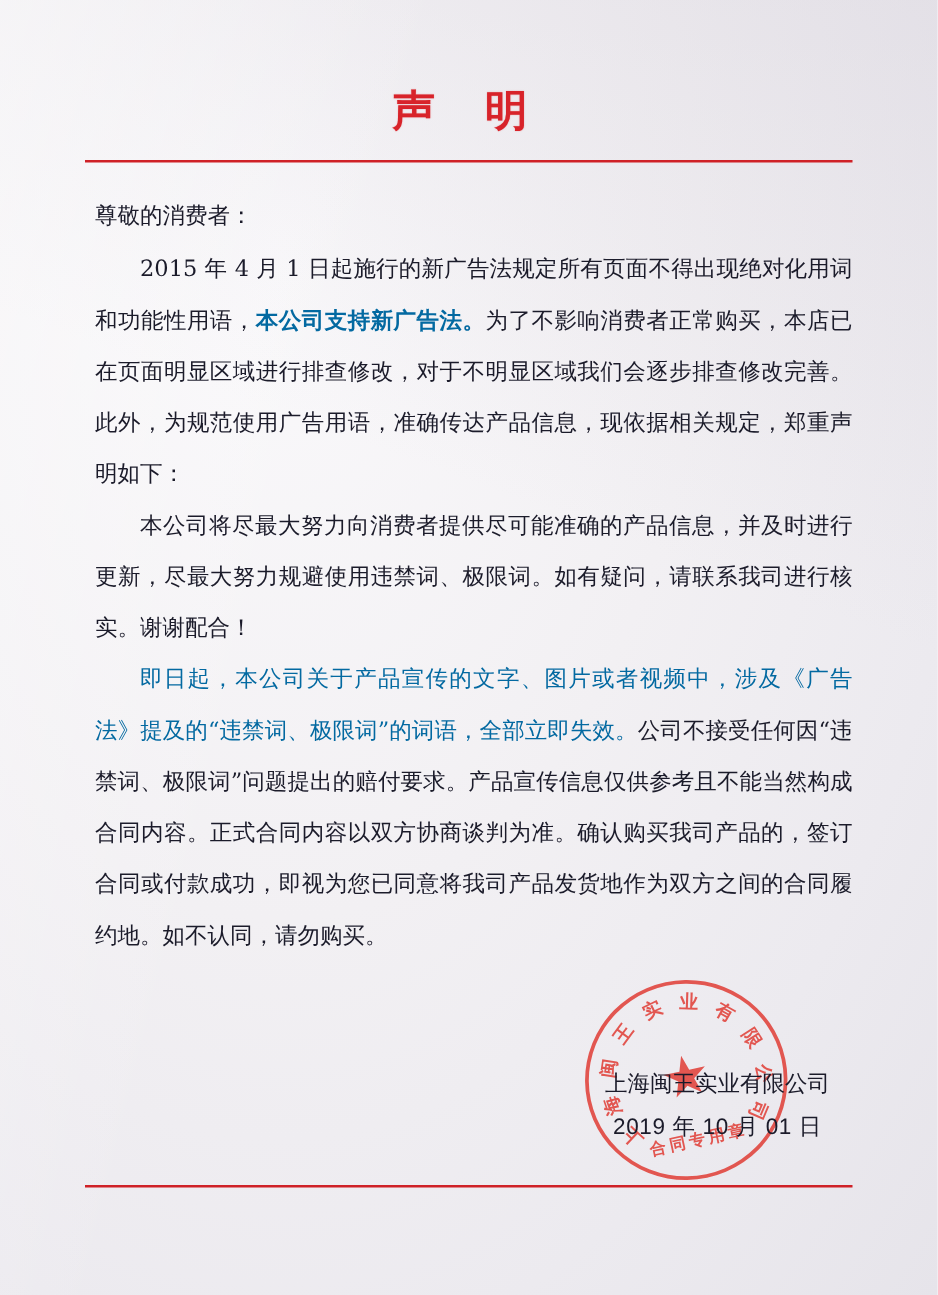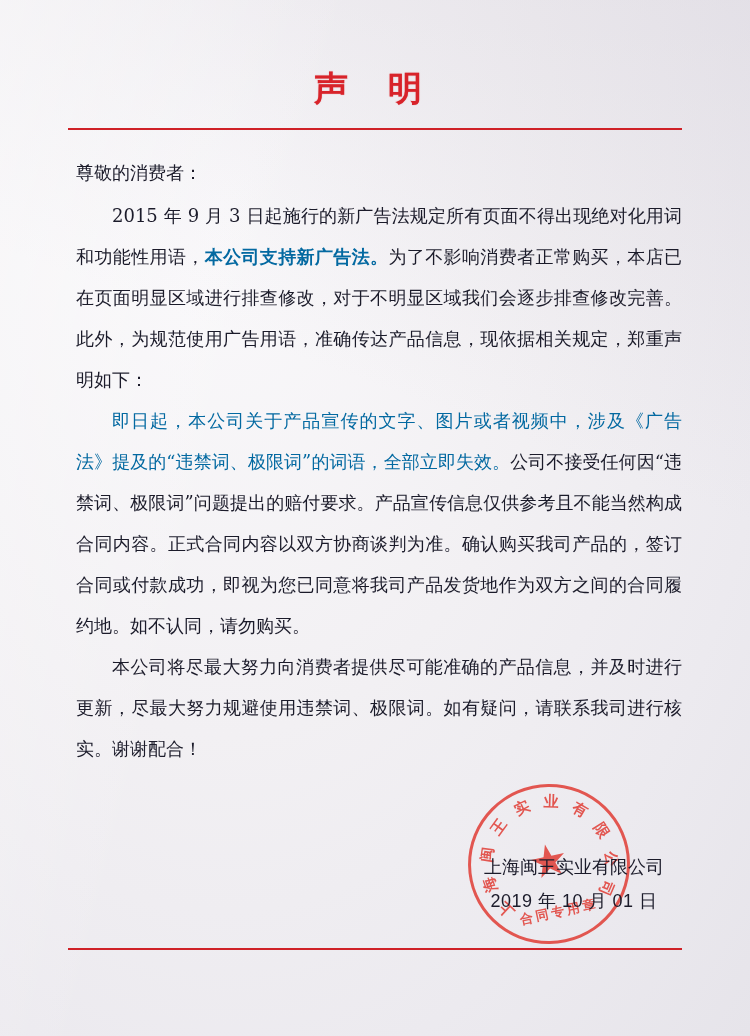--- a/index.html
+++ b/index.html
@@ -168,29 +168,29 @@
 
   <div class="title">声 明</div>
 
   <div class="rule-top"></div>
 
   <div class="body-text">
 
     <p class="p salutation">尊敬的消费者：</p>
 
     <p class="p indent">
-      <span>2015 年 9 月 3 日起施行的新广告法规定所有页面不得出现绝对化用词和功能性用语，</span><span class="red bold">本公司支持新广告法。</span><span>为了不影响消费者正常购买，本店已在页面明显区域进行排查修改，对于不明显区域我们会逐步排查修改完善。此外，为规范使用广告用语，准确传达产品信息，现依据相关规定，郑重声明如下：</span>
+      <span>2015 年 4 月 1 日起施行的新广告法规定所有页面不得出现绝对化用词和功能性用语，</span><span class="red bold">本公司支持新广告法。</span><span>为了不影响消费者正常购买，本店已在页面明显区域进行排查修改，对于不明显区域我们会逐步排查修改完善。此外，为规范使用广告用语，准确传达产品信息，现依据相关规定，郑重声明如下：</span>
+    </p>
+
+    <p class="p indent">
+      <span>本公司将尽最大努力向消费者提供尽可能准确的产品信息，并及时进行更新，尽最大努力规避使用违禁词、极限词。如有疑问，请联系我司进行核实。谢谢配合！</span>
     </p>
 
     <p class="p indent">
       <span class="red">即日起，</span><span class="red">本公司关于产品宣传的文字、图片或者视频中，涉及《广告法》提及的“违禁词、极限词”的词语，全部立即失效。</span><span>公司不接受任何因“违禁词、极限词”问题提出的赔付要求。产品宣传信息仅供参考且不能当然构成合同内容。正式合同内容以双方协商谈判为准。确认购买我司产品的，签订合同或付款成功，即视为您已同意将我司产品发货地作为双方之间的合同履约地。如不认同，请勿购买。</span>
-    </p>
-
-    <p class="p indent">
-      <span>本公司将尽最大努力向消费者提供尽可能准确的产品信息，并及时进行更新，尽最大努力规避使用违禁词、极限词。如有疑问，请联系我司进行核实。谢谢配合！</span>
     </p>
 
   </div>
 
   <div class="stamp">
     <div class="ring"></div>
     <div class="arc-text" id="stamp-arc">
         <span style="transform: translate(-50.7874px, 35.5617px) rotate(-125deg) translate(-50%, -50%);">上</span>
         <span style="transform: translate(-61.5081px, 7.79452px) rotate(-97.2222deg) translate(-50%, -50%);">海</span>
         <span style="transform: translate(-58.0526px, -21.7692px) rotate(-69.4444deg) translate(-50%, -50%);">闽</span>

